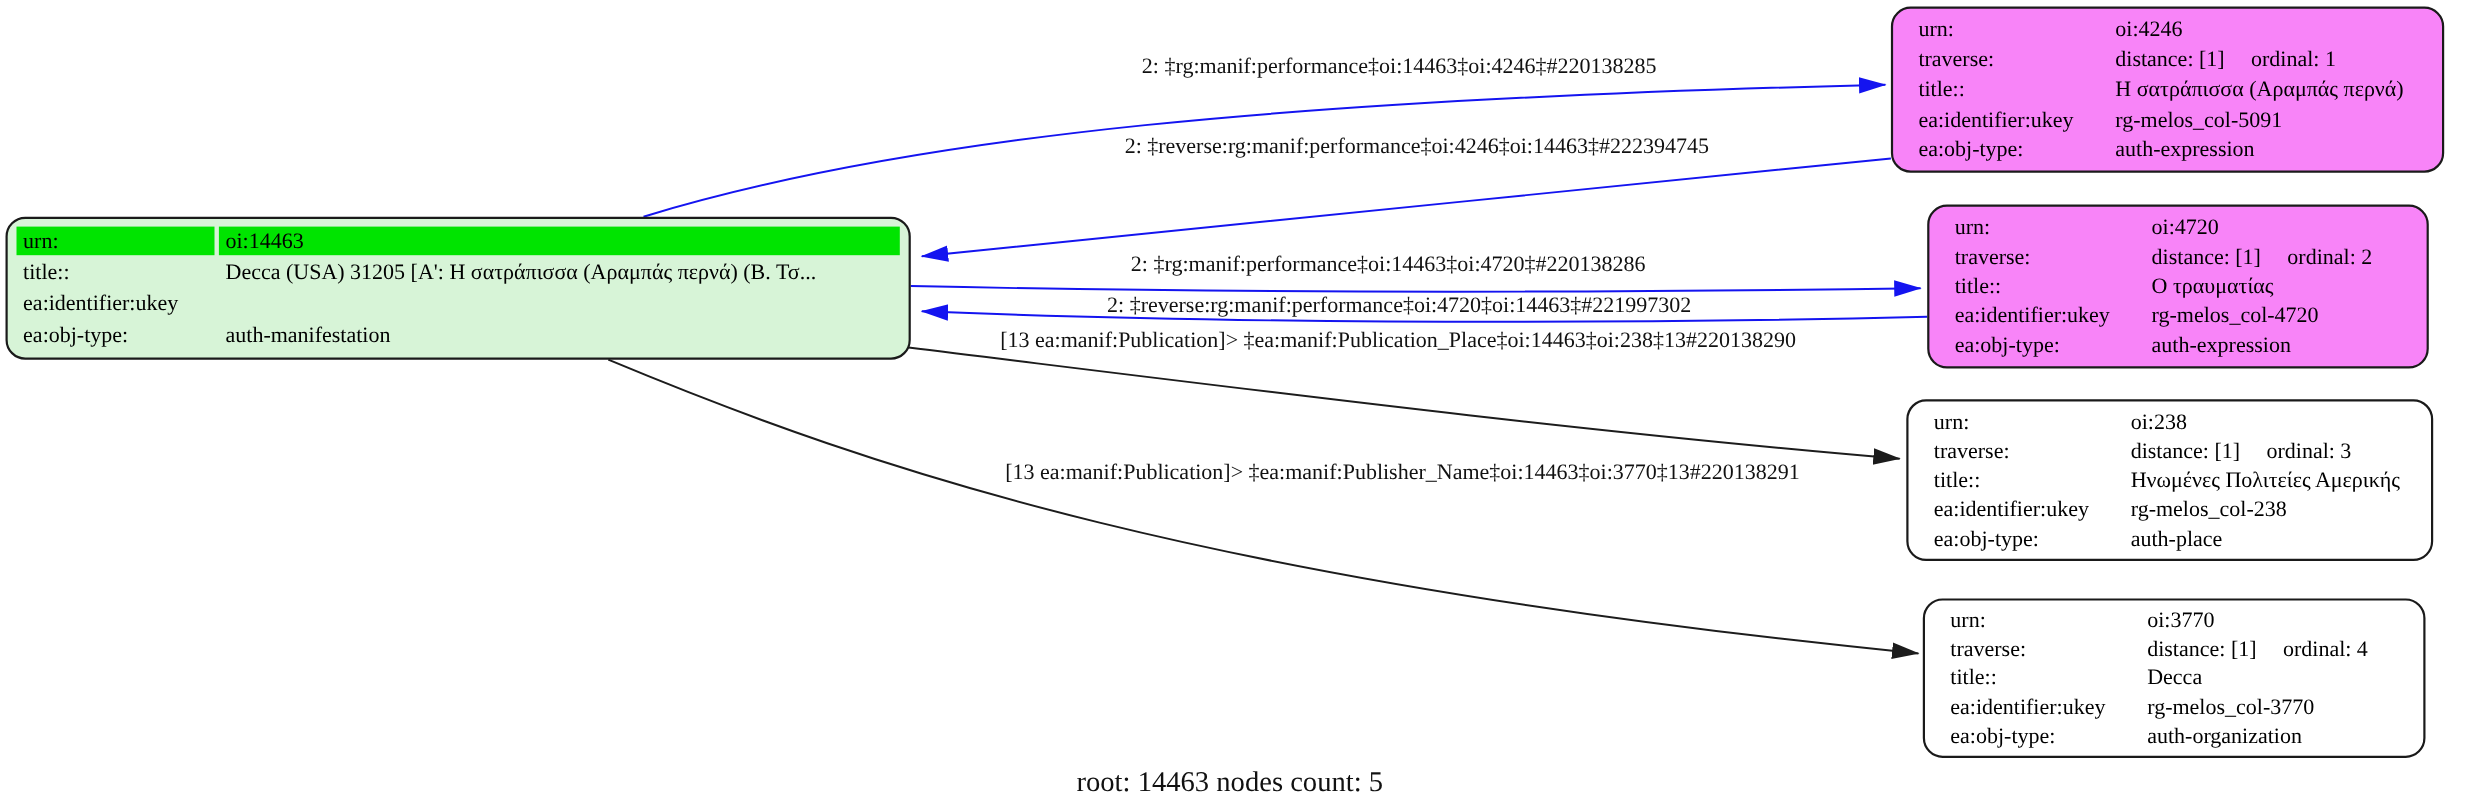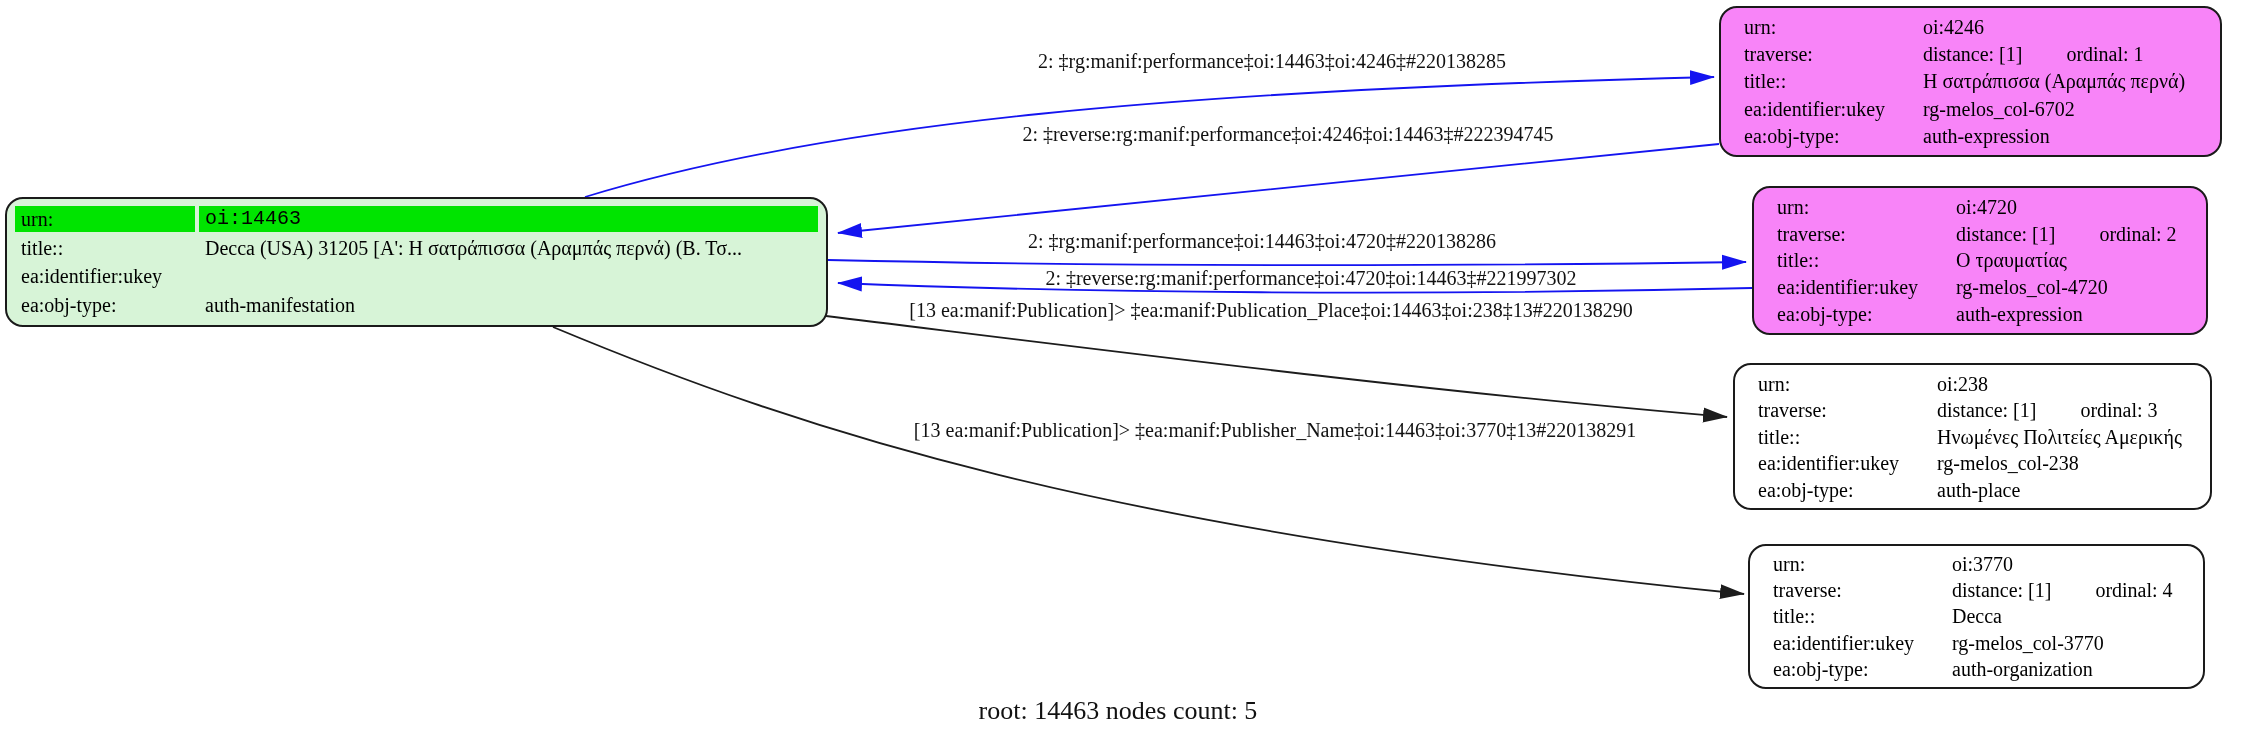--- a/index.html
+++ b/index.html
@@ -41,21 +41,21 @@
     padding:2px 0 2px 6px;
     box-sizing:border-box;
   }
   .gnode .cell-value{
     flex:1 1 auto;
     padding:2px 4px 2px 6px;
     box-sizing:border-box;
     margin-left:4px;
     overflow:hidden;
   }
-  .gnode .value2{display:inline-block;margin-left:44px;}
+  .gnode .value2{display:inline-block;margin-left:24px;}
   #caption{
     position:absolute;
     transform:translate(-50%,-50%);
     font-size:26px;
     color:#111111;
     white-space:nowrap;
   }
 </style>
 </head>
 <body>
@@ -75,28 +75,28 @@
     <path d="M 1719,144 C 1440,172 1095,207 838,233" fill="none" stroke="#1414f0" stroke-width="1.8" marker-end="url(#arrow-blue)"></path>
     <path d="M 828,260 C 1140,267 1460,266 1746,262" fill="none" stroke="#1414f0" stroke-width="1.8" marker-end="url(#arrow-blue)"></path>
     <path d="M 1752,288 C 1420,296 1080,293 838,283" fill="none" stroke="#1414f0" stroke-width="1.8" marker-end="url(#arrow-blue)"></path>
     <path d="M 826,316 C 1120,352 1430,392 1727,417" fill="none" stroke="#1c1c1c" stroke-width="1.8" marker-end="url(#arrow-black)"></path>
     <path d="M 553,327 C 800,430 1100,530 1744,594" fill="none" stroke="#1c1c1c" stroke-width="1.8" marker-end="url(#arrow-black)"></path>
   </svg>
 
   <div class="edge-label" style="left: 1272px; top: 61px;">2: ‡rg:manif:performance‡oi:14463‡oi:4246‡#220138285</div>
   <div class="edge-label" style="left: 1288px; top: 134px;">2: ‡reverse:rg:manif:performance‡oi:4246‡oi:14463‡#222394745</div>
   <div class="edge-label" style="left: 1262px; top: 241px;">2: ‡rg:manif:performance‡oi:14463‡oi:4720‡#220138286</div>
-  <div class="edge-label" style="left: 1272px; top: 278px; margin-left: 39px;">2: ‡reverse:rg:manif:performance‡oi:4720‡oi:14463‡#221997302</div>
+  <div class="edge-label" style="left: 1272px; top: 278px;">2: ‡reverse:rg:manif:performance‡oi:4720‡oi:14463‡#221997302</div>
   <div class="edge-label" style="left: 1271px; top: 310px;">[13 ea:manif:Publication]&gt; ‡ea:manif:Publication_Place‡oi:14463‡oi:238‡13#220138290</div>
   <div class="edge-label" style="left: 1275px; top: 430px;">[13 ea:manif:Publication]&gt; ‡ea:manif:Publisher_Name‡oi:14463‡oi:3770‡13#220138291</div>
 
   <div class="gnode root" style="left: 5px; top: 197px; width: 823px; height: 130px; background: rgb(215, 244, 215); border-color: rgb(26, 26, 26); padding: 5px 8px;">
       <div class="row">
         <span class="cell-label" style="width: 180px; background: rgb(0, 228, 0);">urn:</span>
-        <span class="cell-value" style="background: rgb(0, 228, 0); font-family: Liberation Mono, monospace;">oi:14463</span>
+        <span class="cell-value" style="background: rgb(0, 228, 0);">oi:14463</span>
       </div>
       <div class="row">
         <span class="cell-label" style="width: 180px;">title::</span>
         <span class="cell-value">Decca (USA) 31205 [Α': Η σατράπισσα (Αραμπάς περνά) (Β. Τσ...</span>
       </div>
       <div class="row">
         <span class="cell-label" style="width: 180px;">ea:identifier:ukey</span>
       </div>
       <div class="row">
         <span class="cell-label" style="width: 180px;">ea:obj-type:</span>
@@ -111,21 +111,21 @@
       <div class="row">
         <span class="cell-label" style="width: 175px;">traverse:</span>
         <span class="cell-value">distance: [1]<span class="value2">ordinal: 1</span></span>
       </div>
       <div class="row">
         <span class="cell-label" style="width: 175px;">title::</span>
         <span class="cell-value">Η σατράπισσα (Αραμπάς περνά)</span>
       </div>
       <div class="row">
         <span class="cell-label" style="width: 175px;">ea:identifier:ukey</span>
-        <span class="cell-value">rg-melos_col-6702</span>
+        <span class="cell-value">rg-melos_col-5091</span>
       </div>
       <div class="row">
         <span class="cell-label" style="width: 175px;">ea:obj-type:</span>
         <span class="cell-value">auth-expression</span>
       </div>
     </div>
   <div class="gnode" style="left: 1752px; top: 186px; width: 456px; height: 149px; background: rgb(248, 132, 248); border-color: rgb(26, 26, 26); padding: 5px 17px;">
       <div class="row">
         <span class="cell-label" style="width: 175px;">urn:</span>
         <span class="cell-value">oi:4720</span>

